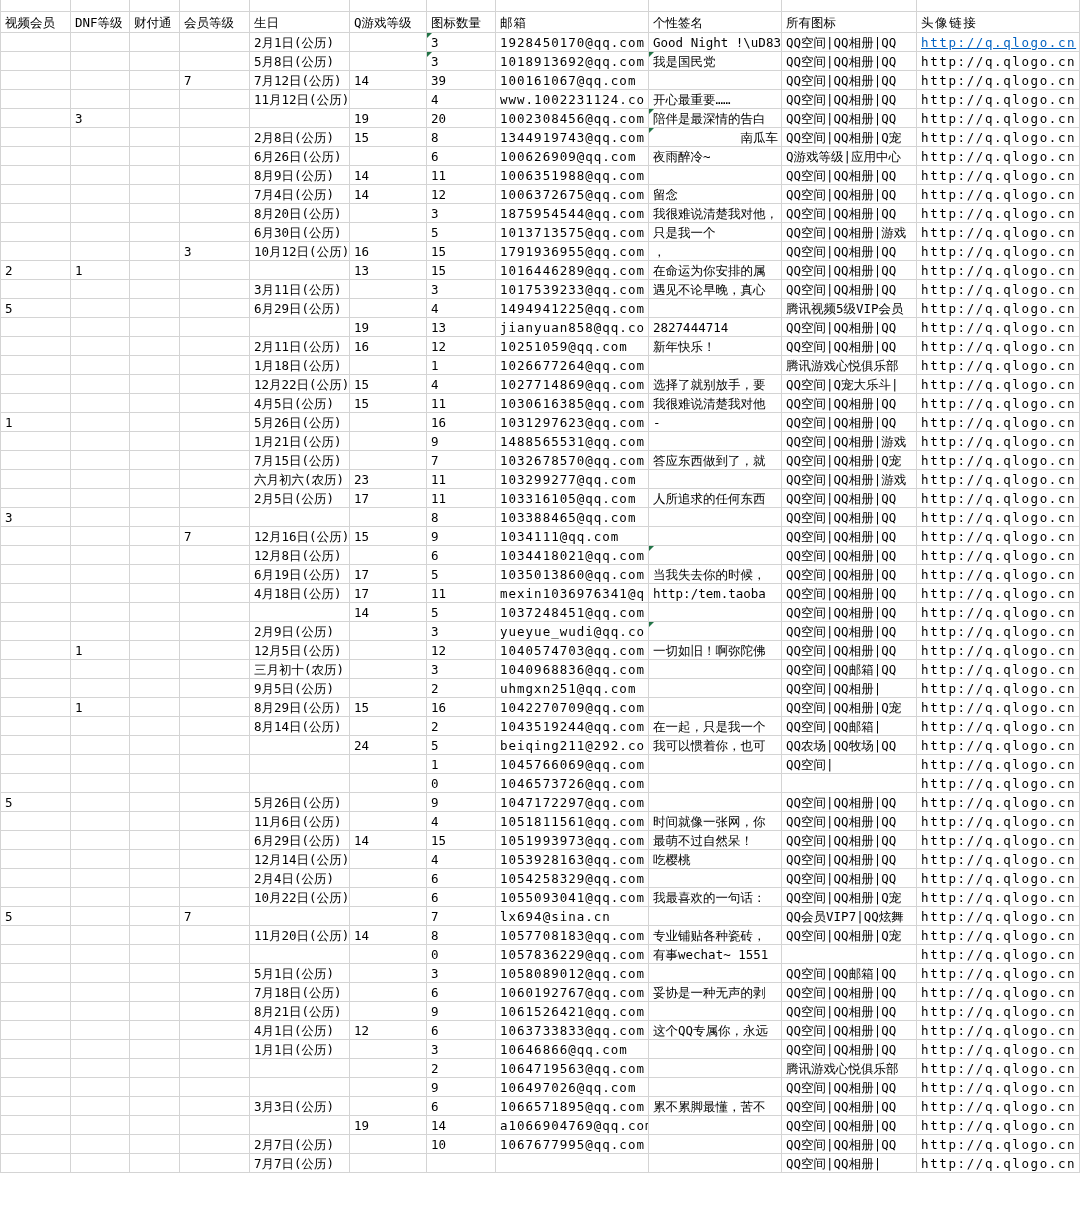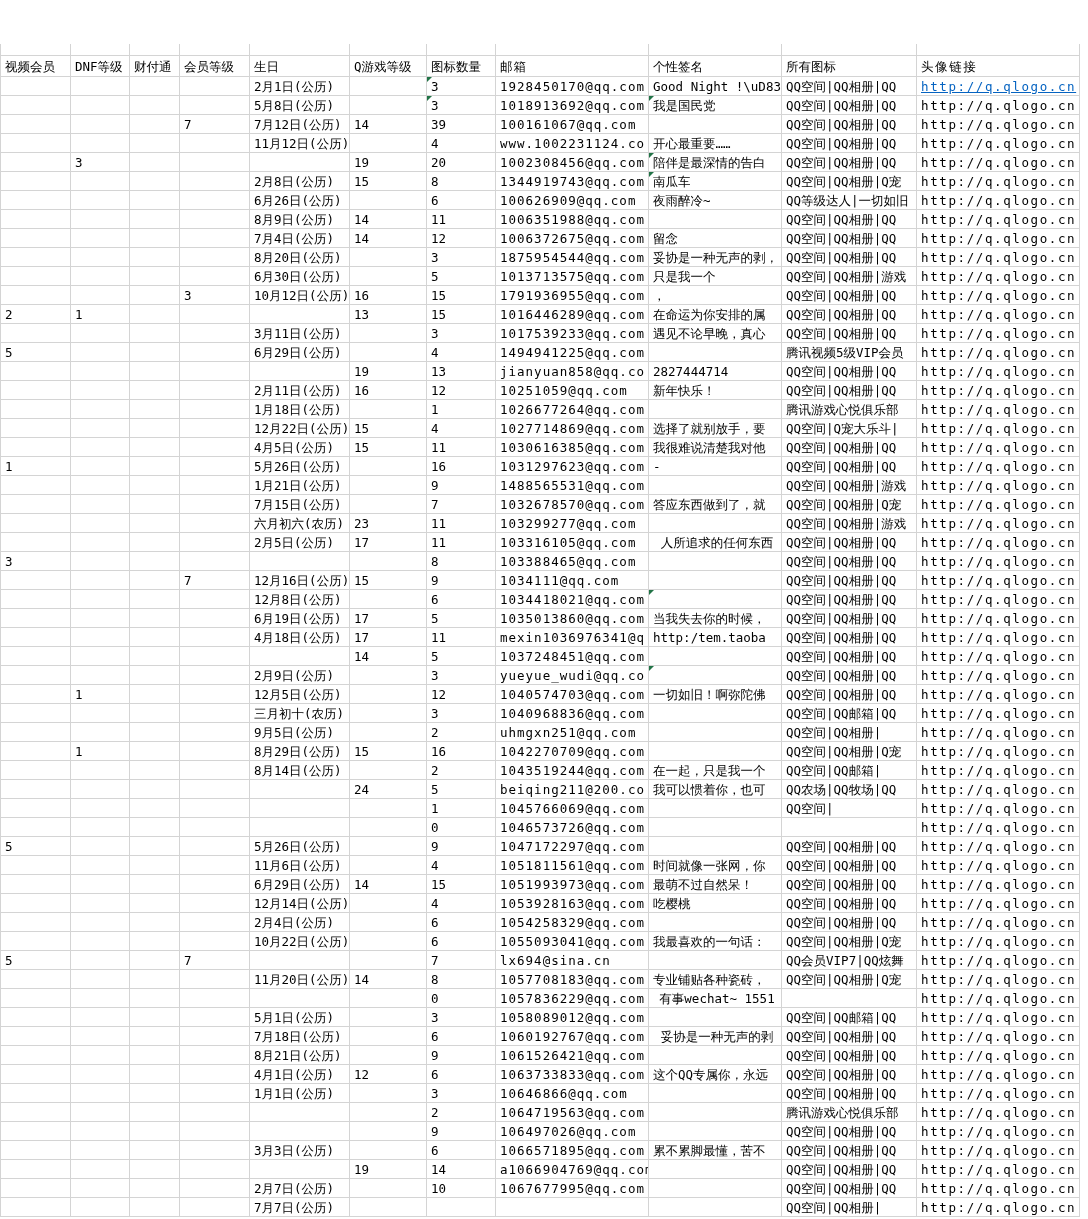--- a/index.html
+++ b/index.html
@@ -3,42 +3,42 @@
 <meta charset="utf-8">
 <style>
   html,body{margin:0;padding:0;background:#fff;}
   body{
     width:1088px;height:1219px;overflow:hidden;position:relative;
     font-family:"DejaVu Sans Mono","Liberation Mono",monospace;
     font-size:12.5px;color:#000;
     --grid:#d4d4d4; --link:#0563c1; --tri:#217346;
   }
   .sheet{position:absolute;left:0;top:0;border-left:3px solid transparent;}
-  .grid{border-left:1px solid var(--grid);margin-top:44px;}
+  .grid{border-left:1px solid var(--grid);}
   .row{display:flex;height:19px;line-height:19px;white-space:nowrap;}
   .row.header{height:21px;line-height:21px;}
   .row.topstrip{height:12px;}
   .cell{
     position:relative;box-sizing:content-box;overflow:hidden;
     border-right:1px solid var(--grid);border-bottom:1px solid var(--grid);
     padding:0;flex:none;
   }
   .cell>span{display:block;padding-left:4px;overflow:hidden;white-space:pre;}
   .c0{width:69px}.c1{width:58px}.c2{width:49px}.c3{width:69px}
   .c4{width:99px}.c5{width:76px}.c6{width:68px}.c7{width:152px}
   .c8{width:132px}.c9{width:134px}.c10{width:162px}
   .c7>span{letter-spacing:1px;}
   .c10>span{letter-spacing:1.6px;}
   .tri::before{
     content:"";position:absolute;top:0;left:0;width:0;height:0;
     border-top:5px solid var(--tri);border-right:5px solid transparent;
   }
   .hyperlink>span{color:var(--link);text-decoration:underline;}
-  .align-right>span{padding-right:3px;}
-  .align-center>span{text-align:center;}
+  .align-right>span{text-align:right;padding-right:3px;}
+  .align-center>span{text-align:left;}
 </style>
 </head>
 <body style="--grid: #d4d4d4; --link: #0563c1; --tri: #217346;">
 
 <div class="sheet grid">
 
   <div class="row topstrip">
     <div class="cell c0">
         <span></span>
       </div>
@@ -343,21 +343,21 @@
     <div class="cell c6">
           <span>6</span>
         </div>
     <div class="cell c7">
           <span>100626909@qq.com</span>
         </div>
     <div class="cell c8">
           <span>夜雨醉冷~</span>
         </div>
     <div class="cell c9">
-          <span>QQ等级达人|一切如旧</span>
+          <span>Q游戏等级|应用中心</span>
         </div>
     <div class="cell c10">
           <span>http://q.qlogo.cn</span>
         </div>
   </div>
       <div class="row">
     <div class="cell c0">
           <span></span>
         </div>
     <div class="cell c1">
@@ -445,21 +445,21 @@
     <div class="cell c5">
           <span></span>
         </div>
     <div class="cell c6">
           <span>3</span>
         </div>
     <div class="cell c7">
           <span>1875954544@qq.com</span>
         </div>
     <div class="cell c8">
-          <span>妥协是一种无声的剥，</span>
+          <span>我很难说清楚我对他，</span>
         </div>
     <div class="cell c9">
           <span>QQ空间|QQ相册|QQ</span>
         </div>
     <div class="cell c10">
           <span>http://q.qlogo.cn</span>
         </div>
   </div>
       <div class="row">
     <div class="cell c0">
@@ -1422,21 +1422,21 @@
     <div class="cell c4">
           <span></span>
         </div>
     <div class="cell c5">
           <span>24</span>
         </div>
     <div class="cell c6">
           <span>5</span>
         </div>
     <div class="cell c7">
-          <span>beiqing211@200.co</span>
+          <span>beiqing211@292.co</span>
         </div>
     <div class="cell c8">
           <span>我可以惯着你，也可</span>
         </div>
     <div class="cell c9">
           <span>QQ农场|QQ牧场|QQ</span>
         </div>
     <div class="cell c10">
           <span>http://q.qlogo.cn</span>
         </div>

